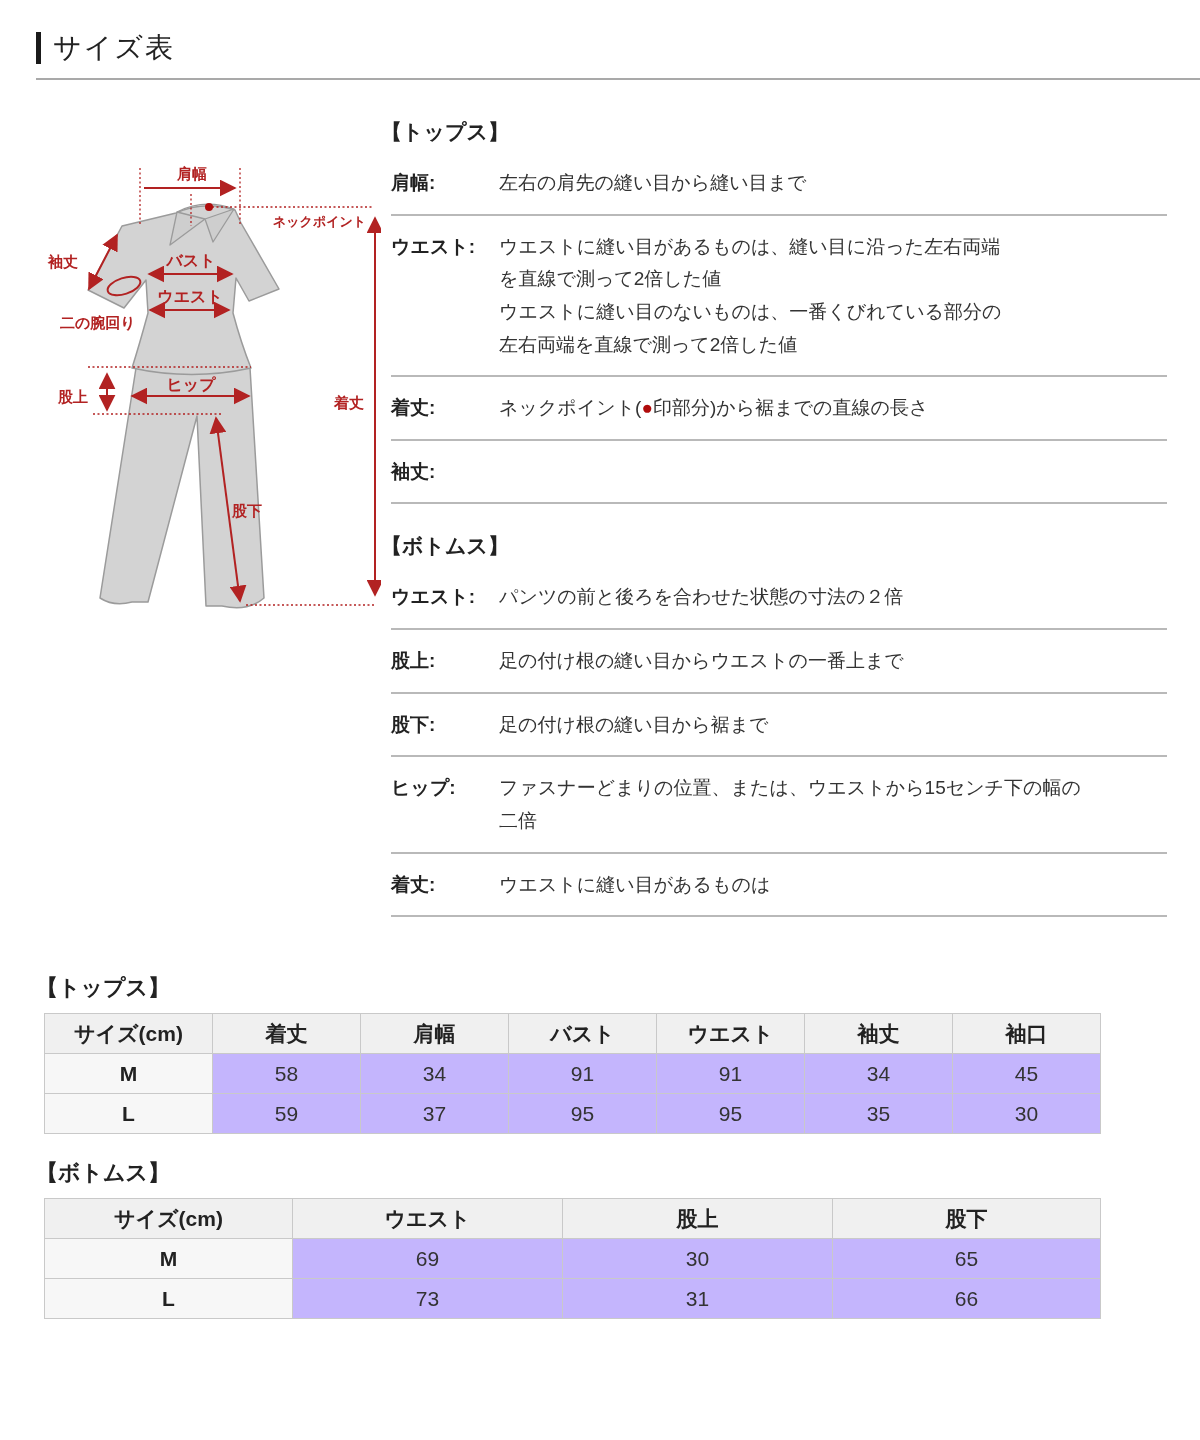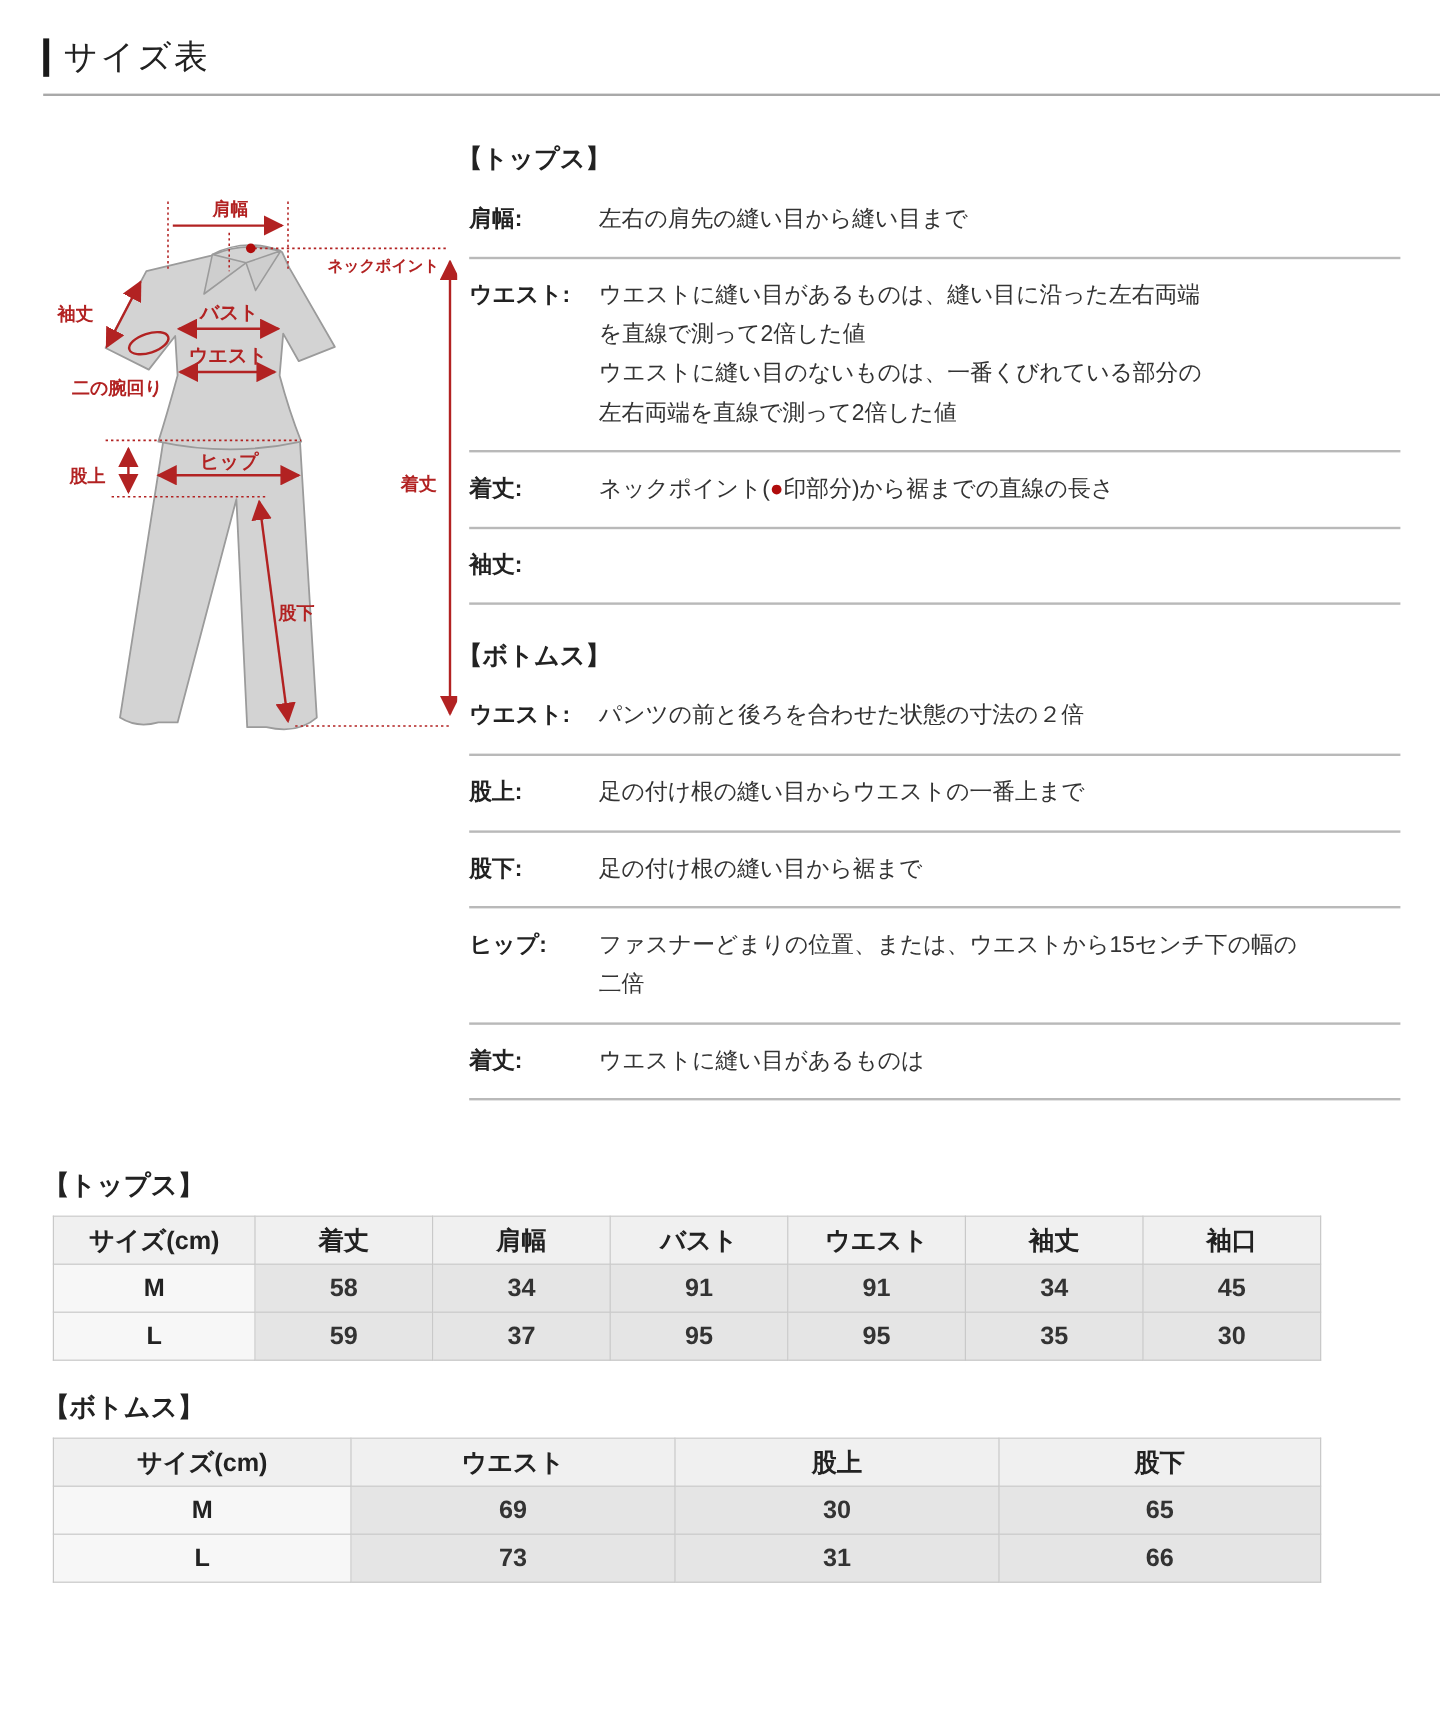--- a/index.html
+++ b/index.html
@@ -31,21 +31,21 @@
   .tables { margin-top: 56px; }
   .table-heading { font-size: 22px; font-weight: bold; color: #222; margin: 0 0 10px 0; }
   .table-heading.second { margin-top: 24px; }
   table.size-table { border-collapse: collapse; table-layout: fixed; margin: 0 0 0 8px; }
   table.size-table th, table.size-table td {
     border: 1px solid #c9c9c9; text-align: center; height: 40px;
     font-size: 21px; padding: 0; box-sizing: border-box;
   }
   table.size-table thead th { background: #f0f0f0; font-weight: bold; color: #222; }
   table.size-table tbody th { background: #f7f7f7; font-weight: bold; color: #222; }
-  table.size-table tbody td { background: #e5e5e5; font-weight: bold; color: #333; }
+  table.size-table tbody td { background: #c4b5fd; font-weight: normal; color: #333; }
 
   
   .diag-label { fill: #b22222; font-weight: bold; font-family: "Liberation Sans", "DejaVu Sans", sans-serif; }
 </style>
 </head>
 <body>
 
 <div class="page">
 
   <div class="title-row">

